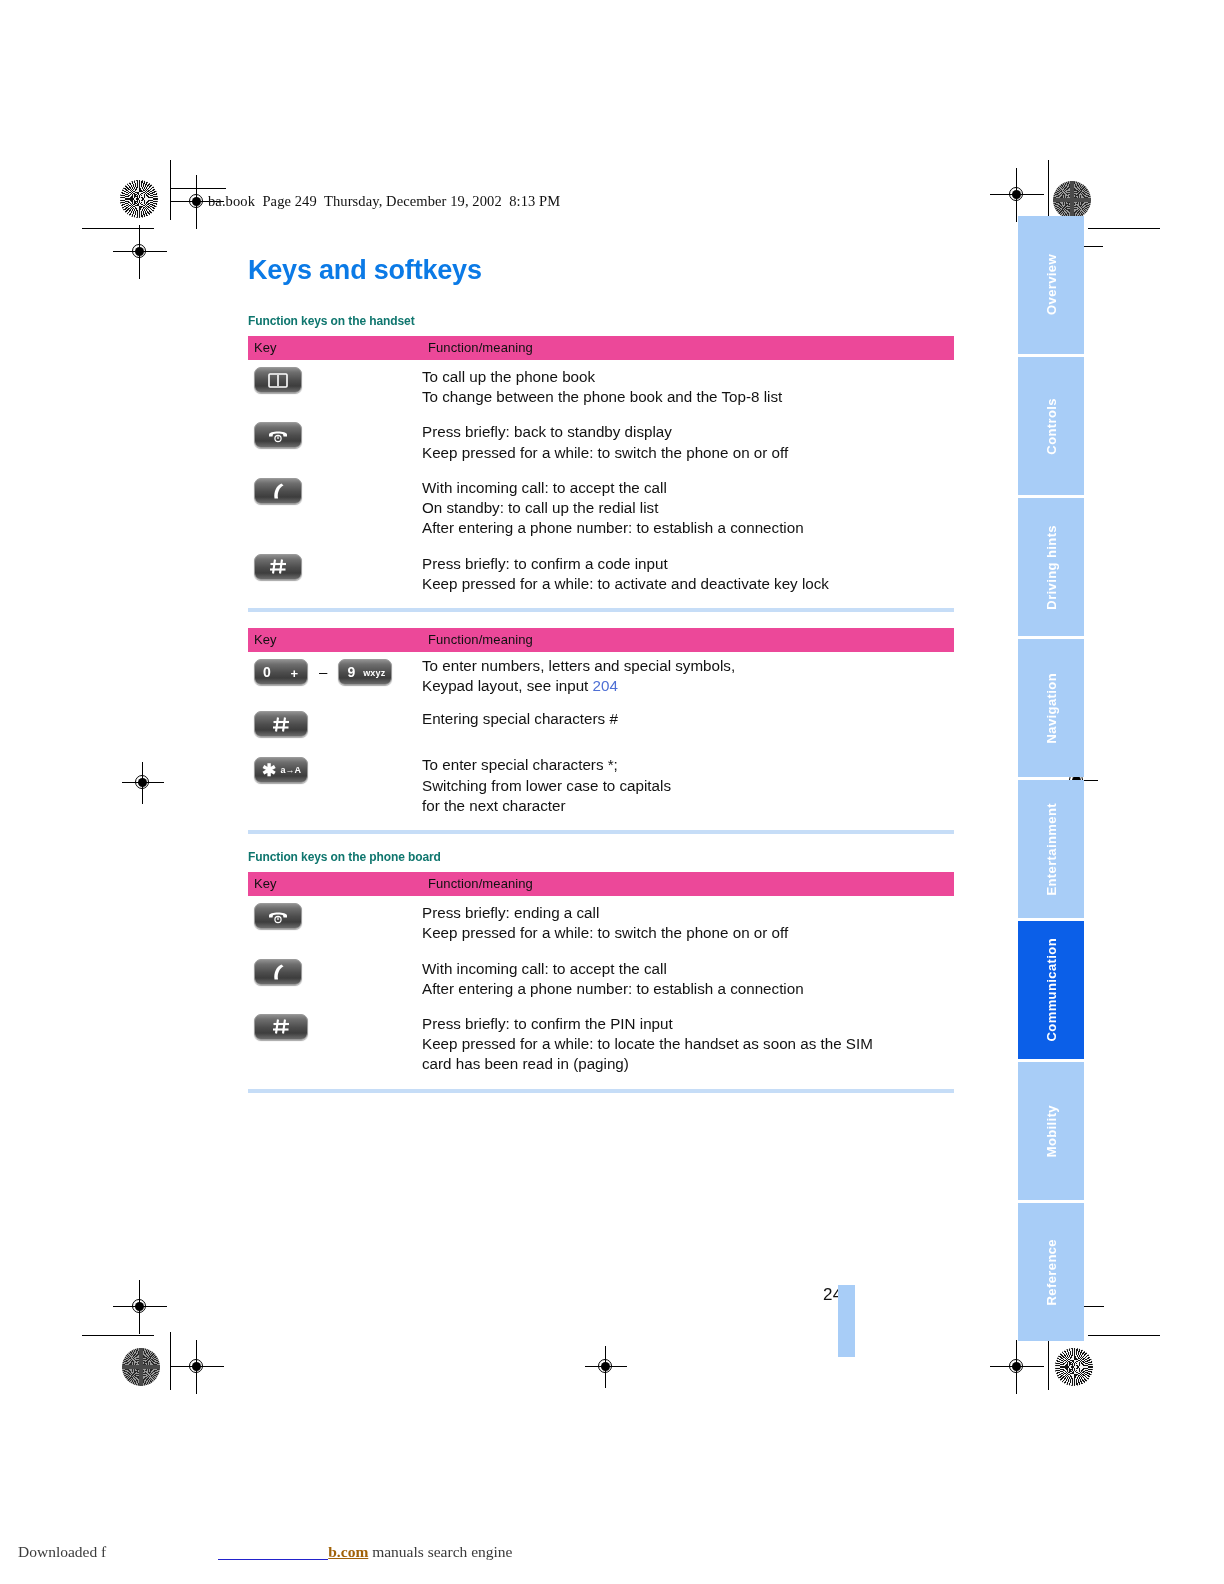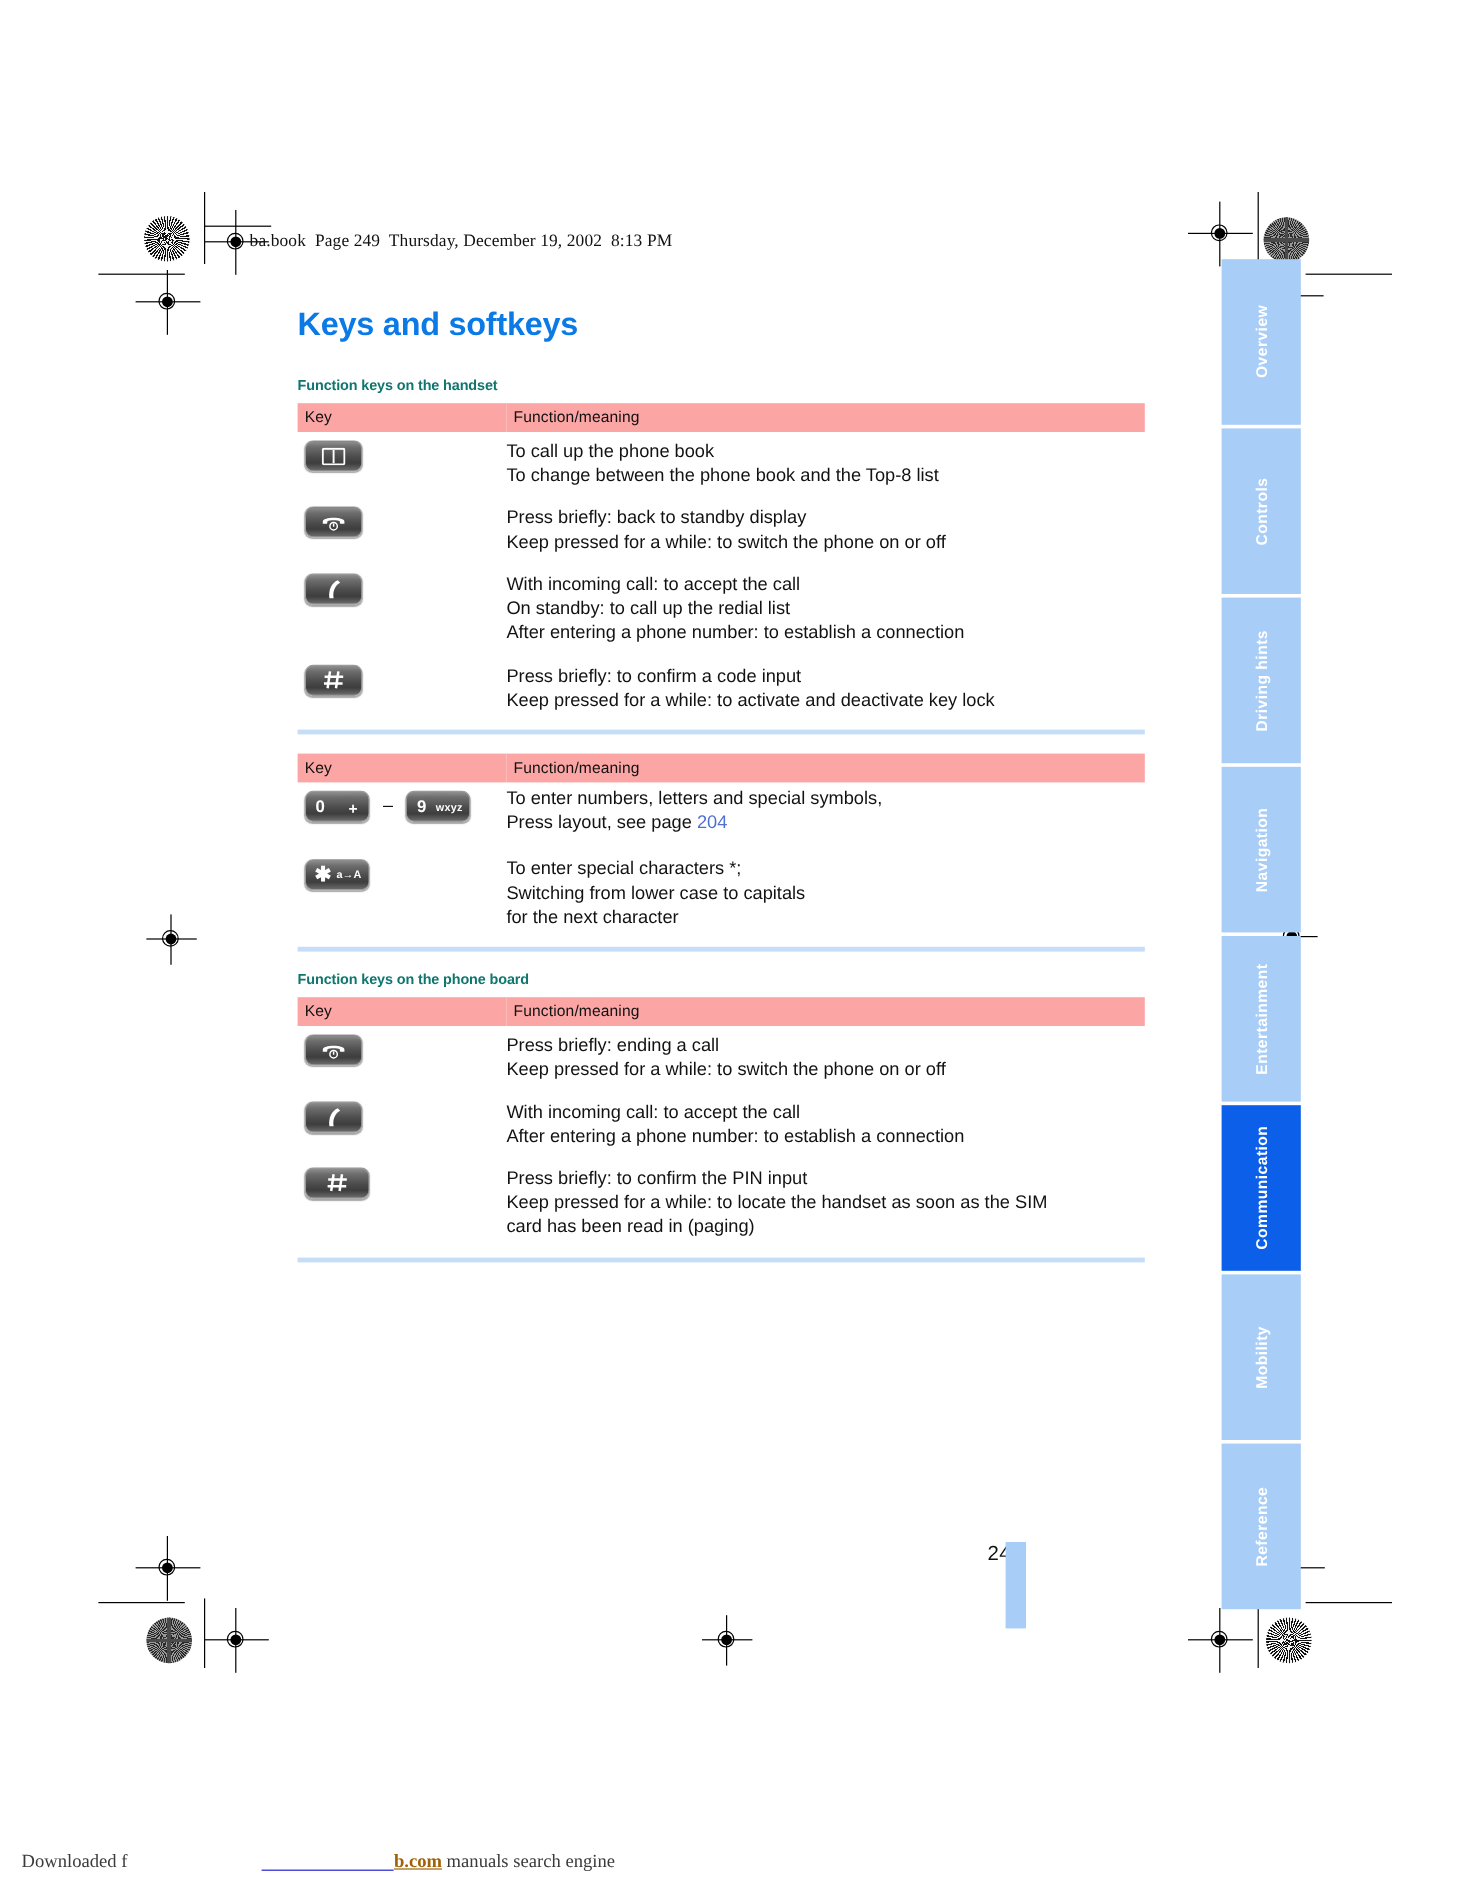--- a/index.html
+++ b/index.html
@@ -113,21 +113,21 @@
     margin: 0 0 8px 0;
     letter-spacing: -0.1px;
   }
 
   table.keytable {
     width: 100%;
     border-collapse: collapse;
     table-layout: fixed;
   }
   table.keytable th {
-    background: #fca5a5;
+    background: #ec4899;
     font-size: 13px;
     font-weight: normal;
     color: #111;
     text-align: left;
     padding: 4px 0 5px 6px;
     letter-spacing: 0.1px;
   }
   table.keytable th.c1 { width: 168px; }
   table.keytable td {
     vertical-align: top;
@@ -512,94 +512,111 @@
             <span class="plus">+</span>
           </span>
           <span class="dash">–</span>
           <span class="key k-num">
             <span class="numlbl">9</span>
             <span class="sublbl">wxyz</span>
           </span>
         </td>
         <td class="c2" style="padding-top:4px;">
           <div class="desc-line">To enter numbers, letters and special symbols,</div>
-          <div class="desc-line"><span>Press layout, see page </span><span class="pagelink">204</span></div>
-        </td>
-      </tr>
-      <tr>
-        <td class="c1" style="padding-top:12px;">
-          <span class="key k-num">
-            <span class="star">✱</span>
-            <span class="a2a">a→A</span>
-          </span>
-        </td>
-        <td class="c2" style="padding-top:10px;">
-          <div class="desc-line">To enter special characters *;</div>
-          <div class="desc-line">Switching from lower case to capitals</div>
-          <div class="desc-line">for the next character</div>
-        </td>
-      </tr>
-    </tbody>
-  </table>
-  <div class="section-rule"></div>
-
-  <h2 class="section-title">Function keys on the phone board</h2>
-  <table class="keytable">
-    <thead>
-      <tr>
-        <th class="c1">Key</th>
-        <th>Function/meaning</th>
-      </tr>
-    </thead>
-    <tbody>
-      <tr>
-        <td class="c1">
-          <span class="key k-wide">
-            <span class="glyph">
-              <svg width="24" height="16" viewBox="0 0 24 16">
-                <path d="M3 7.5 C3 3.5, 21 3.5, 21 7.5 L21 9.5 L17.5 9.5 L17 7.2 C15.5 6.2, 8.5 6.2, 7 7.2 L6.5 9.5 L3 9.5 Z" fill="#fff"></path>
-                <circle cx="12" cy="11.5" r="3.1" fill="none" stroke="#fff" stroke-width="1.2"></circle>
-                <line x1="12" y1="9.2" x2="12" y2="12" stroke="#fff" stroke-width="1.2"></line>
-              </svg>
-            </span>
-          </span>
-        </td>
-        <td class="c2">
-          <div class="desc-line">Press briefly: ending a call</div>
-          <div class="desc-line">Keep pressed for a while: to switch the phone on or off</div>
-        </td>
-      </tr>
-      <tr>
-        <td class="c1">
-          <span class="key k-wide">
-            <span class="glyph">
-              <svg width="16" height="18" viewBox="0 0 16 18">
-                <path d="M11.5 1.5 C6.5 3.5, 3.5 9.5, 4.5 16.5 L8 16.5 C7 10.5, 9.5 5.5, 13.5 3.6 Z" fill="#fff"></path>
-              </svg>
-            </span>
-          </span>
-        </td>
-        <td class="c2">
-          <div class="desc-line">With incoming call: to accept the call</div>
-          <div class="desc-line">After entering a phone number: to establish a connection</div>
+          <div class="desc-line"><span>Keypad layout, see input </span><span class="pagelink">204</span></div>
         </td>
       </tr>
       <tr>
         <td class="c1">
           <span class="key k-num">
             <span class="glyph">
               <svg width="19" height="17" viewBox="0 0 19 17">
                 <line x1="6" y1="1.5" x2="4" y2="15.5" stroke="#fff" stroke-width="2.1"></line>
                 <line x1="13" y1="1.5" x2="11" y2="15.5" stroke="#fff" stroke-width="2.1"></line>
                 <line x1="1.5" y1="6" x2="17" y2="6" stroke="#fff" stroke-width="2.1"></line>
                 <line x1="1" y1="11.5" x2="16.5" y2="11.5" stroke="#fff" stroke-width="2.1"></line>
               </svg>
             </span>
           </span>
         </td>
+        <td class="c2" style="padding-top:5px;">
+          <div class="desc-line">Entering special characters #</div>
+        </td>
+      </tr>
+      <tr>
+        <td class="c1" style="padding-top:12px;">
+          <span class="key k-num">
+            <span class="star">✱</span>
+            <span class="a2a">a→A</span>
+          </span>
+        </td>
+        <td class="c2" style="padding-top:10px;">
+          <div class="desc-line">To enter special characters *;</div>
+          <div class="desc-line">Switching from lower case to capitals</div>
+          <div class="desc-line">for the next character</div>
+        </td>
+      </tr>
+    </tbody>
+  </table>
+  <div class="section-rule"></div>
+
+  <h2 class="section-title">Function keys on the phone board</h2>
+  <table class="keytable">
+    <thead>
+      <tr>
+        <th class="c1">Key</th>
+        <th>Function/meaning</th>
+      </tr>
+    </thead>
+    <tbody>
+      <tr>
+        <td class="c1">
+          <span class="key k-wide">
+            <span class="glyph">
+              <svg width="24" height="16" viewBox="0 0 24 16">
+                <path d="M3 7.5 C3 3.5, 21 3.5, 21 7.5 L21 9.5 L17.5 9.5 L17 7.2 C15.5 6.2, 8.5 6.2, 7 7.2 L6.5 9.5 L3 9.5 Z" fill="#fff"></path>
+                <circle cx="12" cy="11.5" r="3.1" fill="none" stroke="#fff" stroke-width="1.2"></circle>
+                <line x1="12" y1="9.2" x2="12" y2="12" stroke="#fff" stroke-width="1.2"></line>
+              </svg>
+            </span>
+          </span>
+        </td>
+        <td class="c2">
+          <div class="desc-line">Press briefly: ending a call</div>
+          <div class="desc-line">Keep pressed for a while: to switch the phone on or off</div>
+        </td>
+      </tr>
+      <tr>
+        <td class="c1">
+          <span class="key k-wide">
+            <span class="glyph">
+              <svg width="16" height="18" viewBox="0 0 16 18">
+                <path d="M11.5 1.5 C6.5 3.5, 3.5 9.5, 4.5 16.5 L8 16.5 C7 10.5, 9.5 5.5, 13.5 3.6 Z" fill="#fff"></path>
+              </svg>
+            </span>
+          </span>
+        </td>
+        <td class="c2">
+          <div class="desc-line">With incoming call: to accept the call</div>
+          <div class="desc-line">After entering a phone number: to establish a connection</div>
+        </td>
+      </tr>
+      <tr>
+        <td class="c1">
+          <span class="key k-num">
+            <span class="glyph">
+              <svg width="19" height="17" viewBox="0 0 19 17">
+                <line x1="6" y1="1.5" x2="4" y2="15.5" stroke="#fff" stroke-width="2.1"></line>
+                <line x1="13" y1="1.5" x2="11" y2="15.5" stroke="#fff" stroke-width="2.1"></line>
+                <line x1="1.5" y1="6" x2="17" y2="6" stroke="#fff" stroke-width="2.1"></line>
+                <line x1="1" y1="11.5" x2="16.5" y2="11.5" stroke="#fff" stroke-width="2.1"></line>
+              </svg>
+            </span>
+          </span>
+        </td>
         <td class="c2">
           <div class="desc-line">Press briefly: to confirm the PIN input</div>
           <div class="desc-line">Keep pressed for a while: to locate the handset as soon as the SIM</div>
           <div class="desc-line">card has been read in (paging)</div>
         </td>
       </tr>
     </tbody>
   </table>
   <div class="section-rule last"></div>
 

